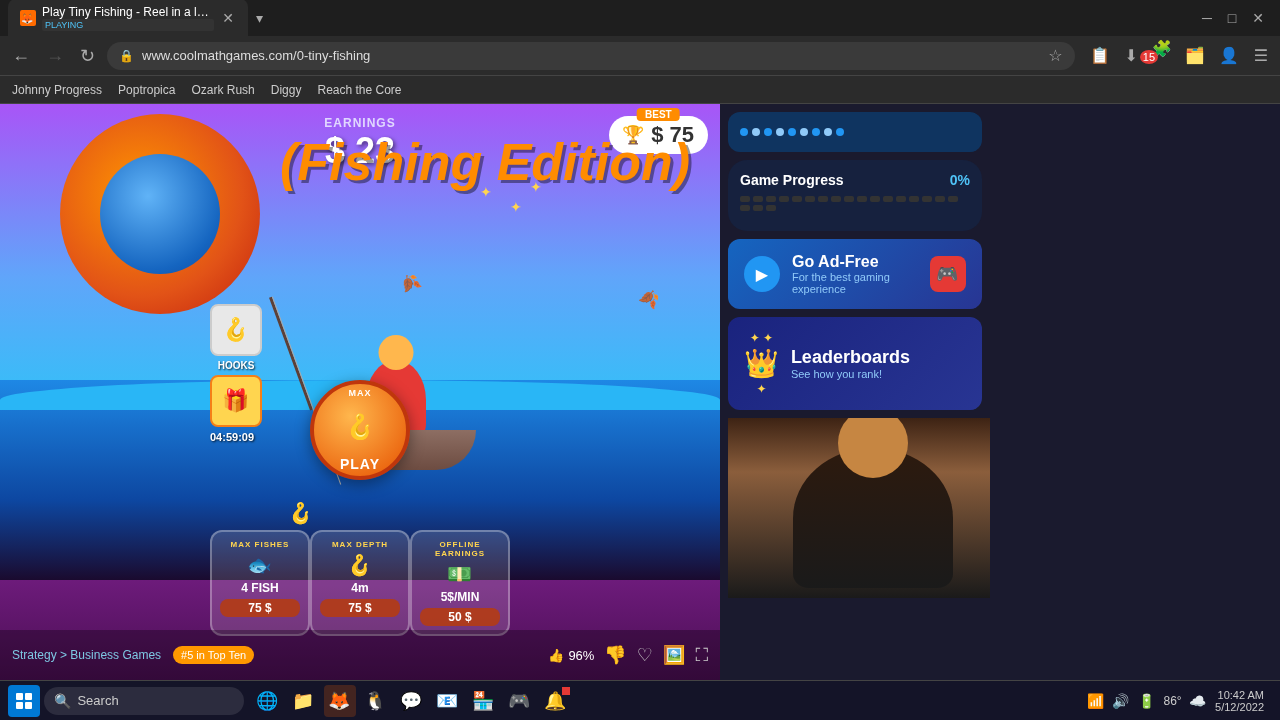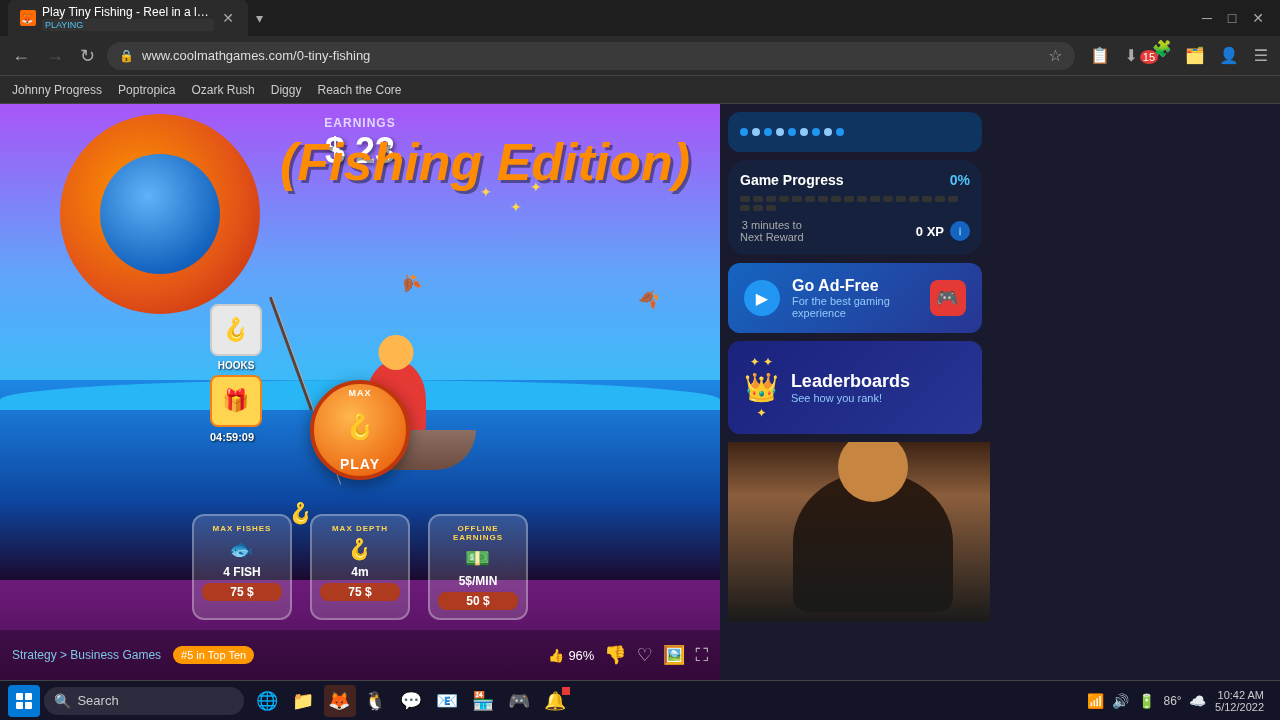--- a/index.html
+++ b/index.html
@@ -507,25 +507,25 @@
     .play-text {
       color: #fff;
       font-size: 14px;
       font-weight: 900;
       letter-spacing: 1px;
     }
 
     
     .upgrade-panels {
       position: absolute;
-      bottom: 60px;
+      bottom: 44px;
       left: 50%;
       transform: translateX(-50%);
       display: flex;
-      gap: 18px;
+      gap: 0;
       z-index: 10;
     }
 
     .upgrade-panel {
       background: rgba(255,255,255,0.15);
       border: 2px solid rgba(255,255,255,0.3);
       border-radius: 12px;
       padding: 8px;
       text-align: center;
       width: 100px;
@@ -647,21 +647,20 @@
       background: #2196f3;
     }
 
     .dot.light { background: #90caf9; }
 
     
     .progress-card {
       background: #16213e;
       border-radius: 19px;
       padding: 12px;
-      text-align: center;
     }
 
     .progress-header {
       display: flex;
       justify-content: space-between;
       align-items: center;
       margin-bottom: 8px;
     }
 
     .progress-title {
@@ -1044,20 +1043,25 @@
     <span class="sparkle" style="top:95px;left:510px;">✦</span>
     <span class="sparkle" style="top:75px;left:530px;">✦</span>
     <span class="angle-decor" style="top:170px;left:400px;transform:rotate(-30deg);">🍂</span>
     <span class="angle-decor" style="top:185px;left:640px;transform:rotate(20deg);">🍂</span>
 
     <div class="game-earnings">
       <div class="earnings-label">EARNINGS</div>
       <div class="earnings-value">$ 23</div>
     </div>
 
+    <div class="best-badge">
+      <span class="best-label">BEST</span>
+      <span class="trophy-icon">🏆</span>
+      <span class="best-value">$ 75</span>
+    </div>
 
     <div class="trees">
       <div class="tree tree-sm"></div>
       <div class="tree"></div>
       <div class="tree tree-sm" style="background:#1b5e20;"></div>
       <div class="tree" style="height:90px;"></div>
       <div class="tree tree-sm"></div>
       <div class="tree" style="height:70px;"></div>
       <div class="tree tree-sm" style="background:#33691e;"></div>
       <div class="tree" style="background:#1b5e20;"></div>
@@ -1180,30 +1184,20 @@
         <div class="progress-dot"></div>
         <div class="progress-dot"></div>
         <div class="progress-dot"></div>
         <div class="progress-dot"></div>
         <div class="progress-dot"></div>
         <div class="progress-dot"></div>
         <div class="progress-dot"></div>
         <div class="progress-dot"></div>
         <div class="progress-dot"></div>
       </div>
-      <div class="reward-row">
-        <div>
-          <div class="reward-text">3 minutes to</div>
-          <div class="reward-text">Next Reward</div>
-        </div>
-        <div class="reward-xp">
-          <span>0 XP</span>
-          <div class="xp-badge">ℹ</div>
-        </div>
-      </div>
     </div>
 
     <div class="adfree-card">
       <div class="play-btn-small">▶</div>
       <div class="adfree-text">
         <div class="adfree-title">Go Ad-Free</div>
         <div class="adfree-sub">For the best gaming experience</div>
       </div>
       <div class="adfree-icon-right">🎮</div>
     </div>

